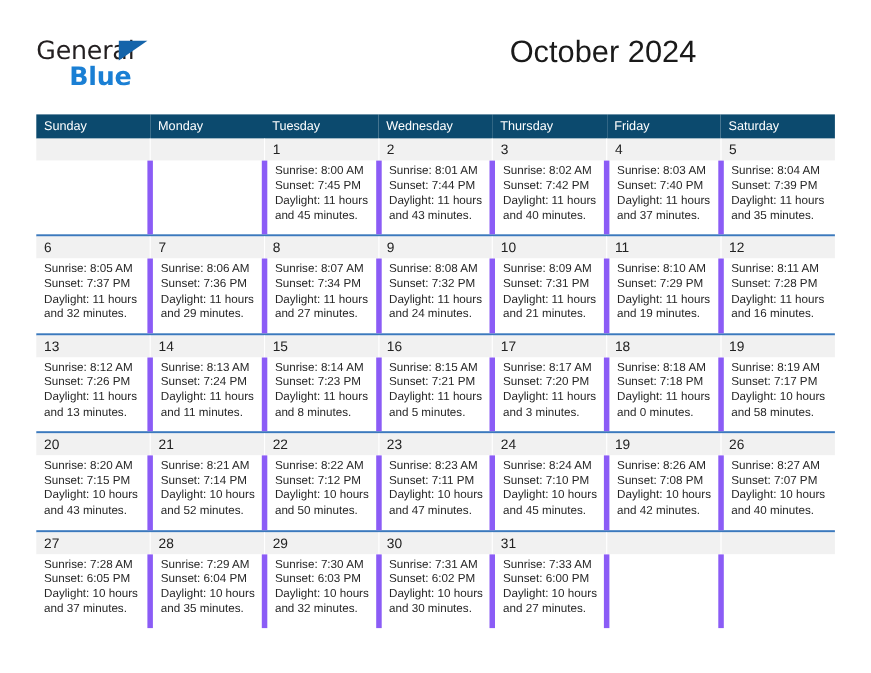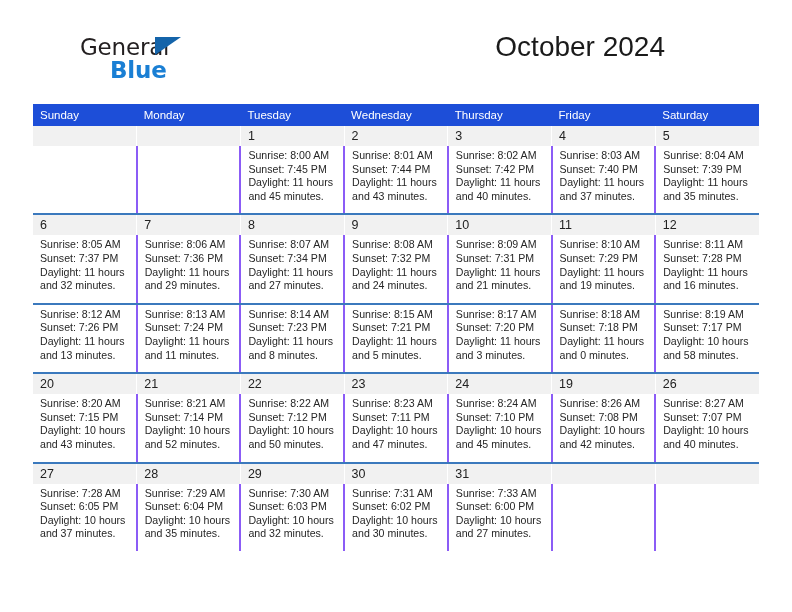--- a/index.html
+++ b/index.html
@@ -21,21 +21,20 @@
     box-sizing: border-box;
   }
 
   
   .top-header {
     position: absolute;
     left: 0;
     top: 0;
     width: 656px;
     height: 100px;
-    margin-left: 47px;
   }
   .brand {
     position: absolute;
     left: 33px;
     top: 34px;
     width: 180px;
     height: 52px;
   }
   .brand-general {
     position: absolute;
@@ -64,21 +63,21 @@
     font-size: 23px;
     letter-spacing: -0.2px;
     color: #1a7fd4;
     font-family: "DejaVu Sans", sans-serif;
     font-weight: 700;
     line-height: 26px;
   }
 
   .title-block {
     position: absolute;
-    right: 38px;
+    right: 23px;
     top: 30px;
     text-align: right;
   }
   .month-title {
     font-size: 28px;
     font-weight: 400;
     color: #1a1a1a;
     line-height: 34px;
     white-space: nowrap;
   }
@@ -97,21 +96,21 @@
     left: 33px;
     top: 104px;
     width: 726px;
   }
   table.cal {
     border-collapse: collapse;
     table-layout: fixed;
     width: 726px;
   }
   table.cal th {
-    background: #1d4ed8;
+    background: #0c4a6e;
     color: #ffffff;
     font-size: 11.5px;
     font-weight: 400;
     text-align: left;
     padding: 5px 0 5px 7px;
     height: 19px;
     box-sizing: border-box;
     border: none;
     width: 103.71px;
   }
@@ -132,21 +131,21 @@
   
   tr.info-row td {
     background: #ffffff;
     font-size: 10.6px;
     line-height: 13.6px;
     color: #262626;
     padding: 3px 5px 10px 7px;
     vertical-align: top;
     height: 66px;
     box-sizing: border-box;
-    border-right: 2px solid #8b5cf6;
+    border-right: 5px solid #8b5cf6;
   }
   tr.info-row td:last-child { border-right: none; }
 
   
   tr.week-sep td {
     padding: 0;
     height: 2px;
     line-height: 0;
     font-size: 0;
     background: #3b79bd;
@@ -282,20 +281,29 @@
             <td>
               <span class="line">Sunrise: 8:11 AM</span>
               <span class="line">Sunset: 7:28 PM</span>
               <span class="line">Daylight: 11 hours</span>
               <span class="line">and 16 minutes.</span>
             </td>
           </tr>
           <tr class="week-sep">
             <td colspan="7"></td>
           </tr>
+          <tr class="date-row">
+            <td>13</td>
+            <td>14</td>
+            <td>15</td>
+            <td>16</td>
+            <td>17</td>
+            <td>18</td>
+            <td>19</td>
+          </tr>
           <tr class="info-row">
             <td>
               <span class="line">Sunrise: 8:12 AM</span>
               <span class="line">Sunset: 7:26 PM</span>
               <span class="line">Daylight: 11 hours</span>
               <span class="line">and 13 minutes.</span>
             </td>
             <td>
               <span class="line">Sunrise: 8:13 AM</span>
               <span class="line">Sunset: 7:24 PM</span>

